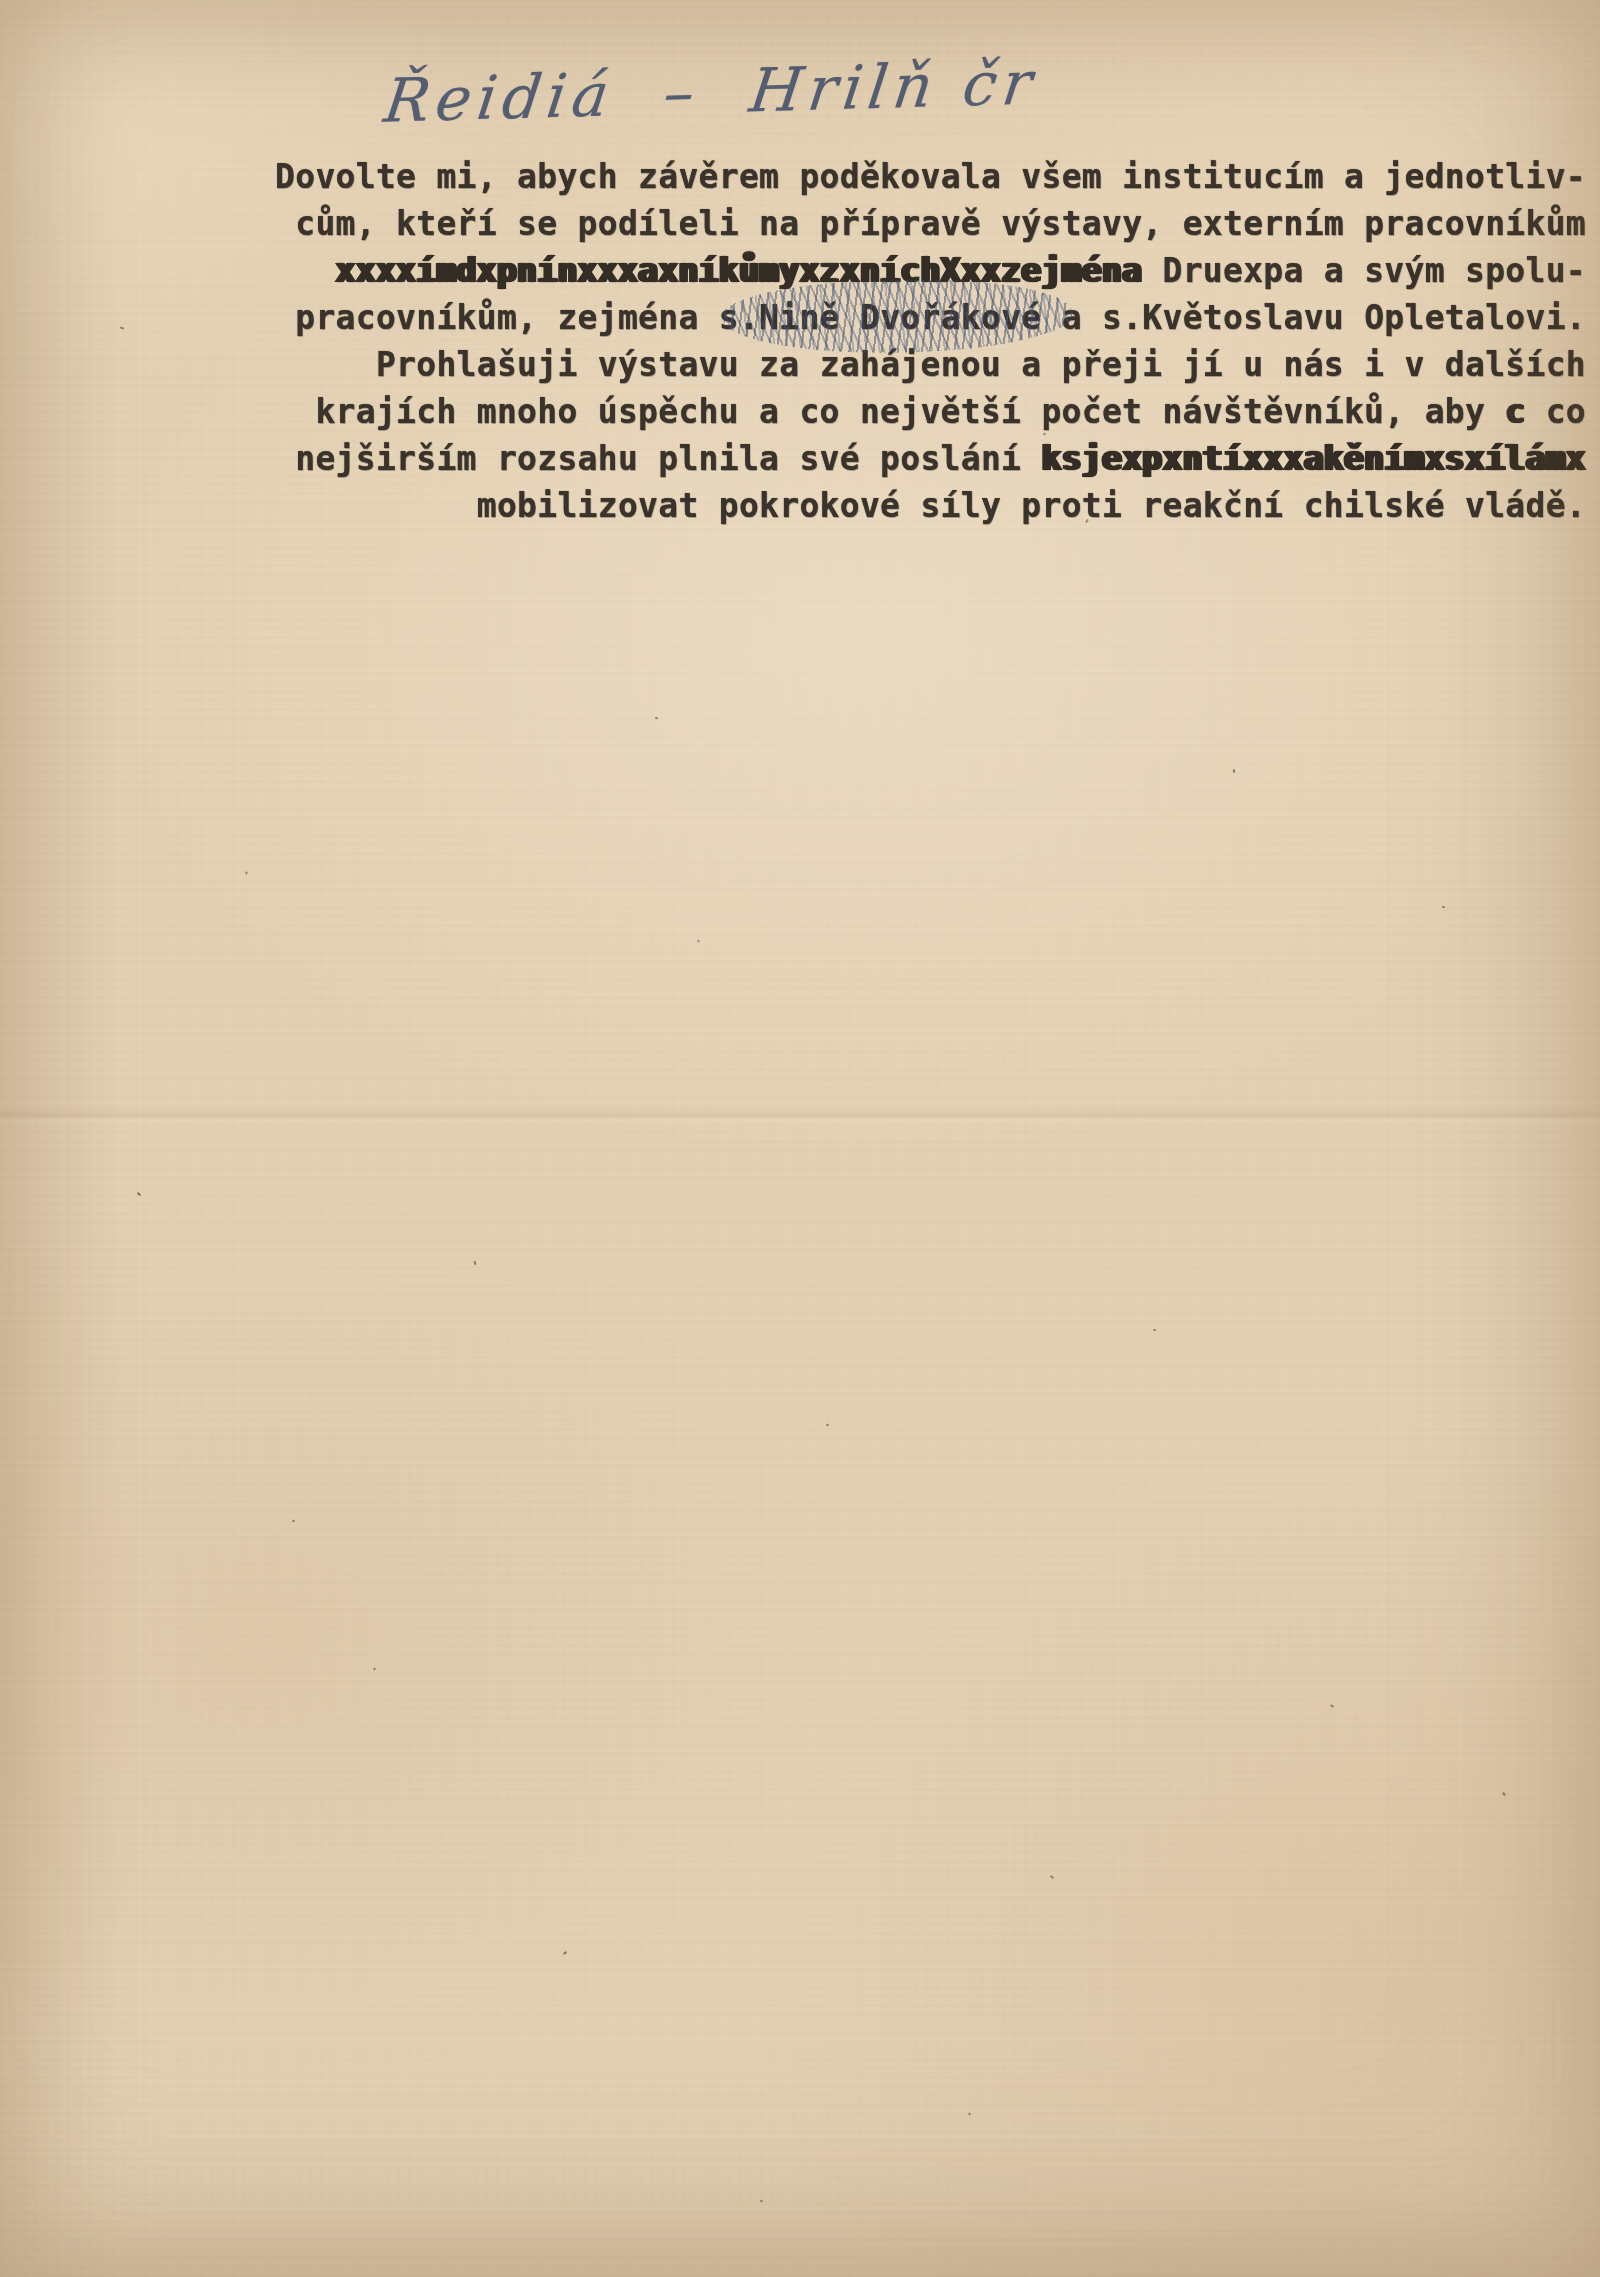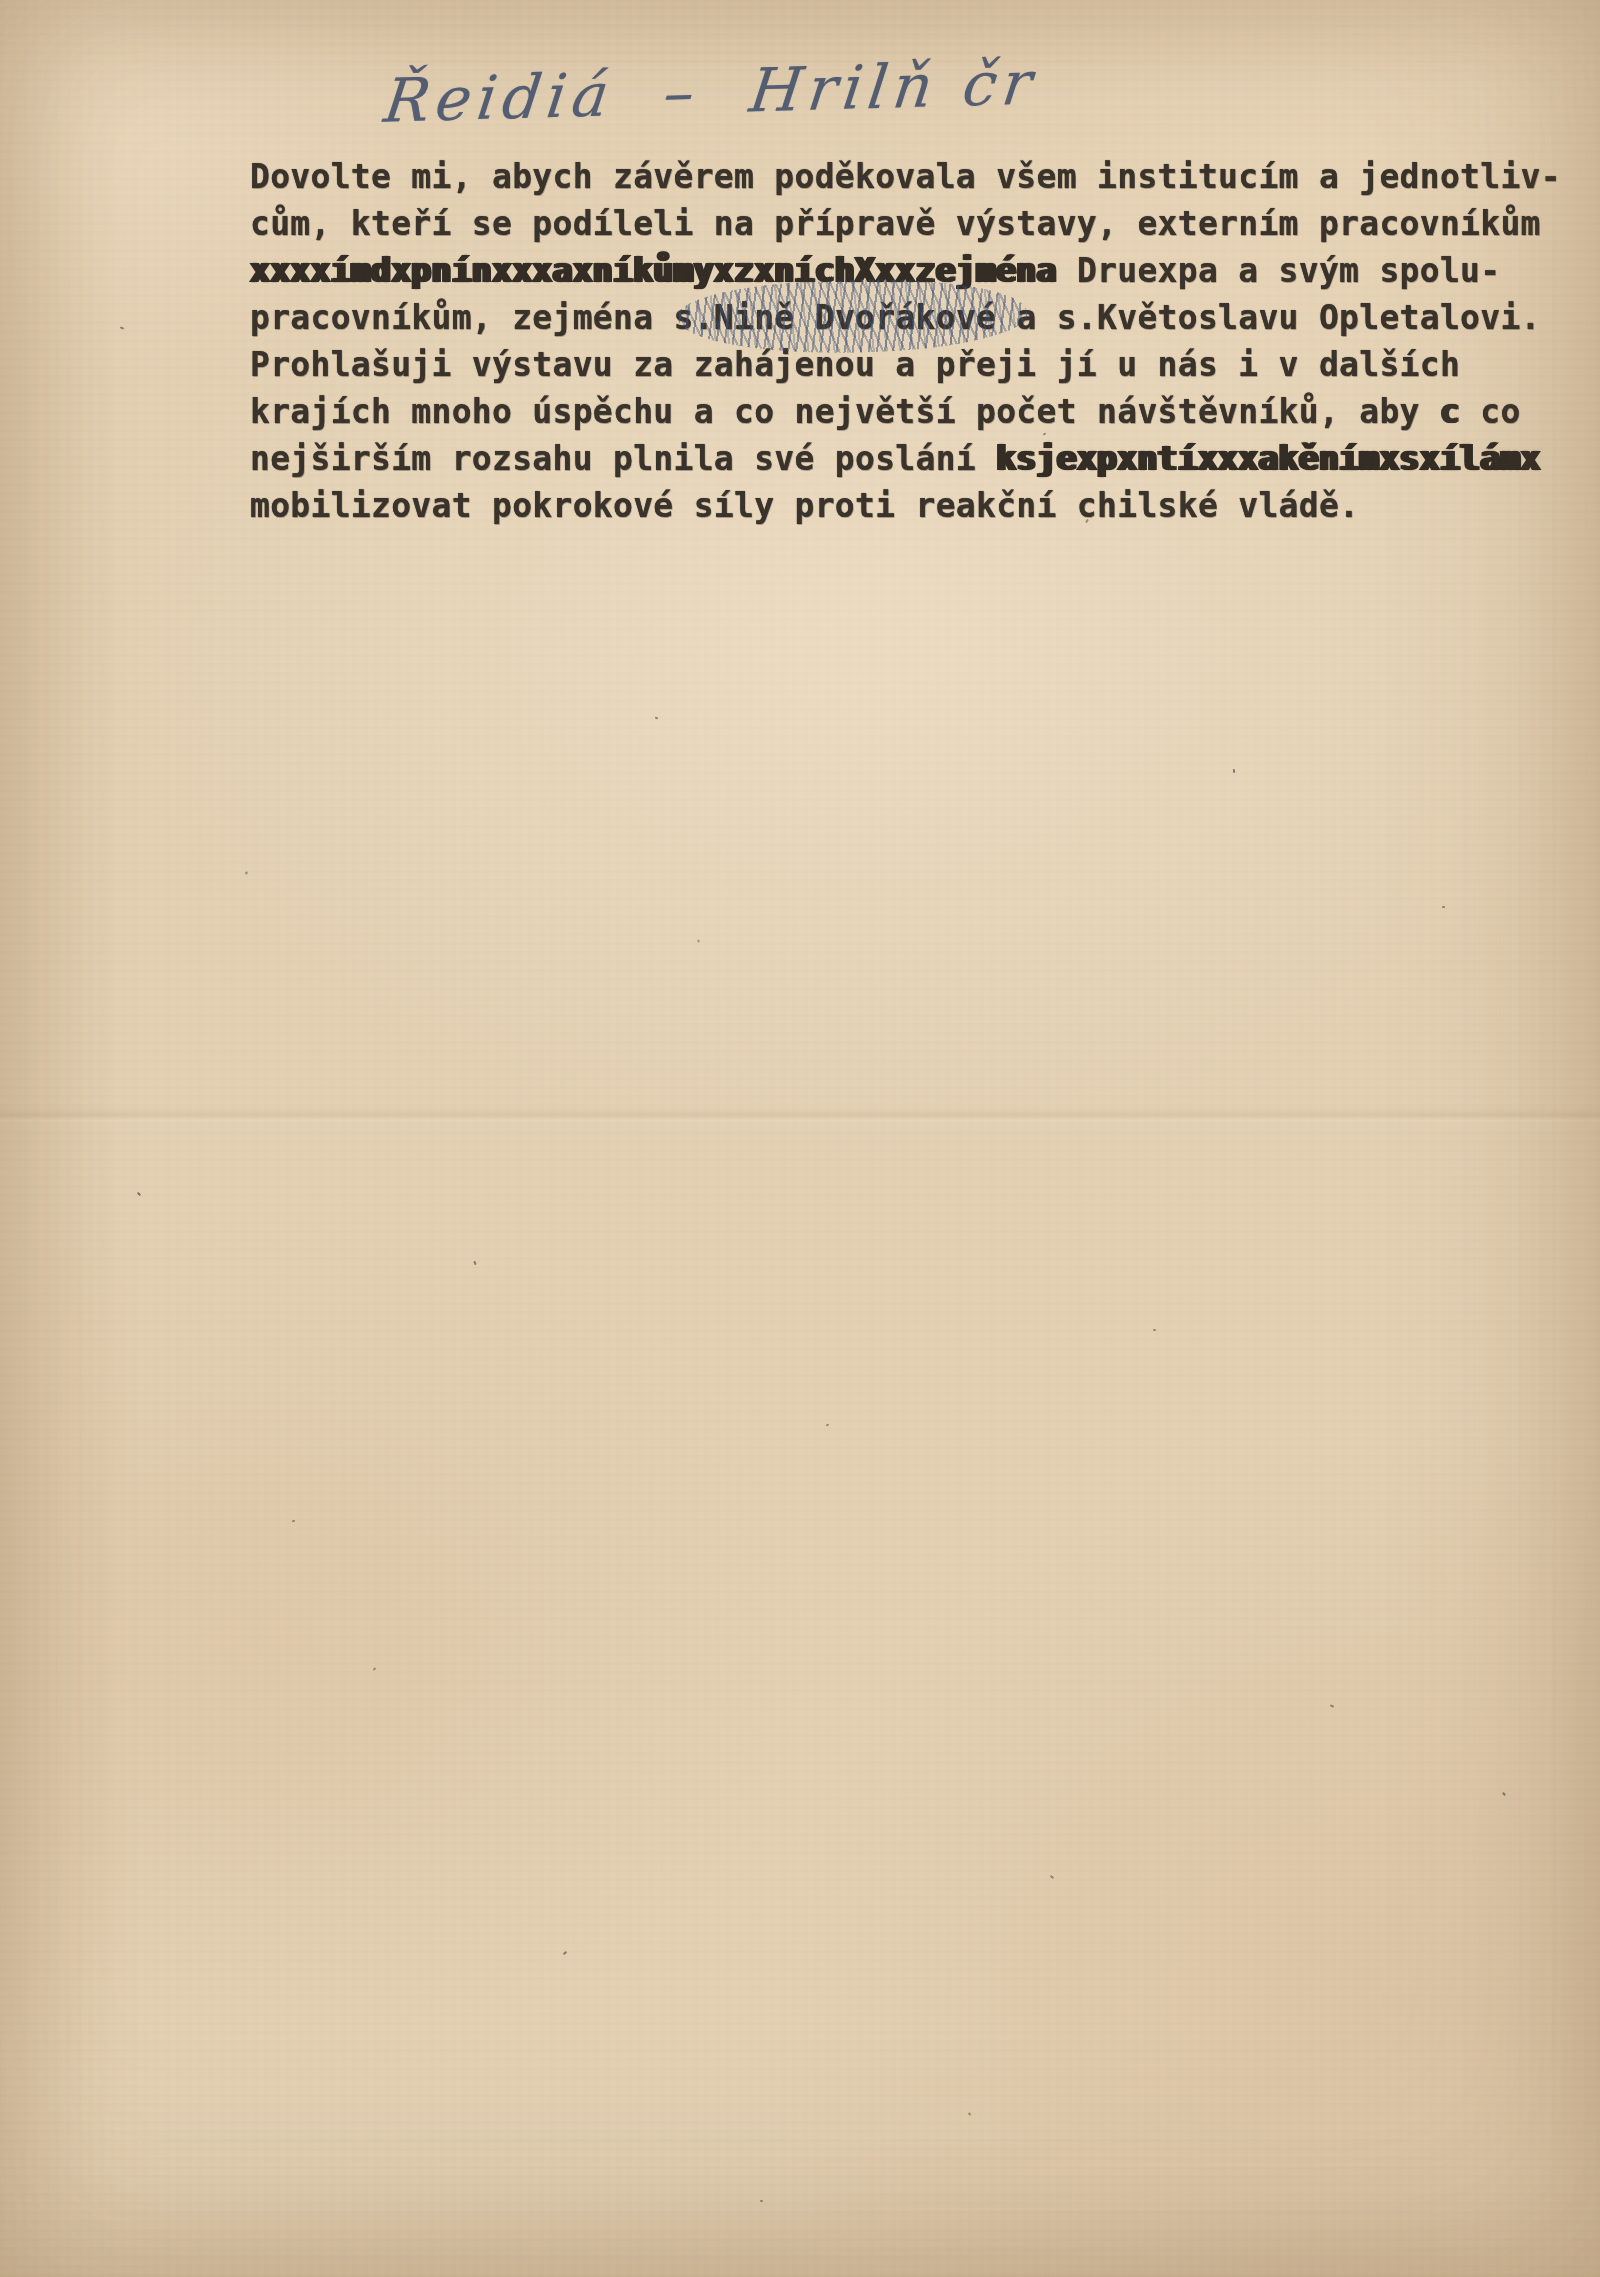--- a/index.html
+++ b/index.html
@@ -38,20 +38,21 @@
     letter-spacing:0.10em;white-space:pre;
     color:rgba(74,86,112,.88);
     transform:rotate(-1.6deg) skewX(-9deg);
     text-shadow:0 0 1px rgba(74,86,112,.45);
   }
   .typed{
     position:absolute;left:250px;top:153px;width:1336px;
     font-size:33px;line-height:47px;font-weight:700;
     letter-spacing:0.3px;white-space:pre;
     color:#39332b;
+    text-align:right;
   }
   .tline{height:47px;}
   .seg{
     text-shadow:0 0 1px rgba(57,51,43,.85), 0.6px 0.6px 0 rgba(57,51,43,.30);
   }
   .seg.struck{
     text-shadow:2px 0 0 currentColor, -2px 0 0 currentColor, 0 0 1.4px currentColor;
     color:#332d26;
     margin-top:18px;
   }

